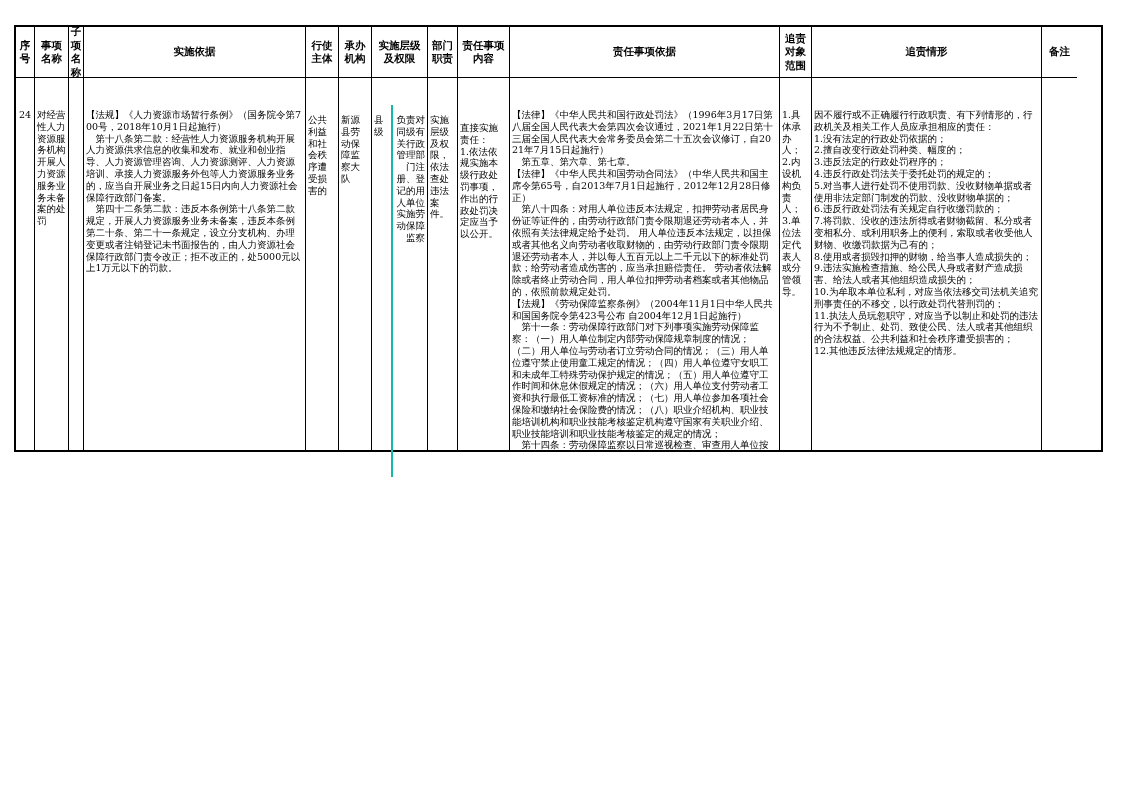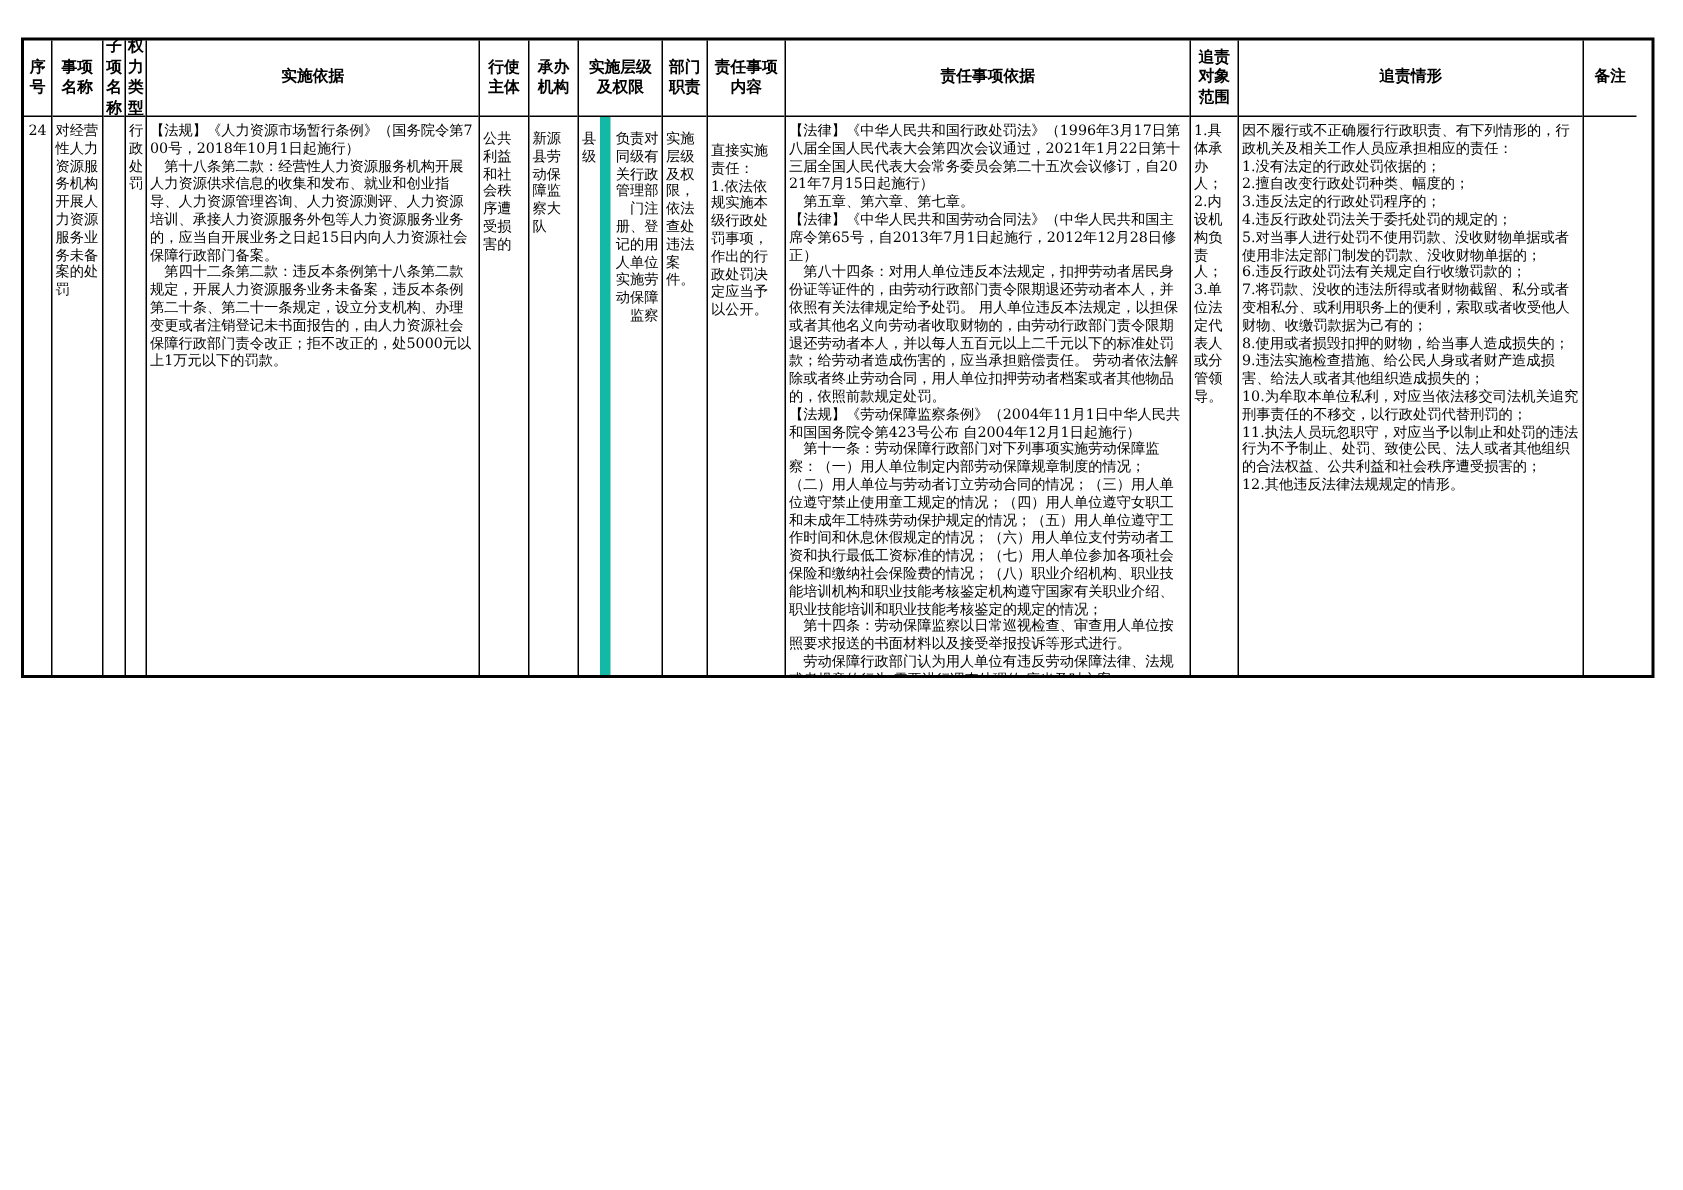--- a/index.html
+++ b/index.html
@@ -28,27 +28,28 @@
     padding: 0 2px;
     white-space: pre-wrap; word-break: break-all;
   }
   .td {
     flex: 1; min-height: 0;
     font-size: 9.5px; line-height: 11.8px;
     padding: 4px 2px 0 2px;
     white-space: pre-wrap; word-break: break-all;
     overflow: hidden;
     text-align: left;
+    margin-top: 27px;
   }
   .td.center { text-align: center; }
   .td.pt-mid { padding-top: 9px; }
   .td.pt-big { padding-top: 17px; }
   .split { display: flex; flex-direction: row; flex: 1; min-height: 0; }
   .split .td { flex: none; height: 100%; }
-  .sub-l { width: 21px; border-right: 7px solid #14b8a6; }
+  .sub-l { width: 21px; border-right: 2px solid #14b8a6; }
   .sub-r { width: 34px; text-align: right; }
   
   .w-seq { width: 19px; }
   .w-item { width: 34px; }
   .w-sub { width: 15px; }
   .w-power { width: 14px; }
   .w-basis { width: 222px; }
   .w-subject { width: 33px; }
   .w-org { width: 33px; }
   .w-level { width: 56px; }
@@ -73,24 +74,20 @@
     <div class="col w-item">
       <div class="th">事项名称</div>
       <div class="td">对经营性人力资源服务机构开展人力资源服务业务未备案的处罚</div>
     </div>
 
     <div class="col w-sub">
       <div class="th">子项名称</div>
       <div class="td"></div>
     </div>
 
-    <div class="col w-power">
-      <div class="th">权力类型</div>
-      <div class="td">行政处罚</div>
-    </div>
 
     <div class="col w-basis">
       <div class="th">实施依据</div>
       <div class="td">【法规】《人力资源市场暂行条例》（国务院令第700号，2018年10月1日起施行）
 　第十八条第二款：经营性人力资源服务机构开展人力资源供求信息的收集和发布、就业和创业指导、人力资源管理咨询、人力资源测评、人力资源培训、承接人力资源服务外包等人力资源服务业务的，应当自开展业务之日起15日内向人力资源社会保障行政部门备案。
 　第四十二条第二款：违反本条例第十八条第二款规定，开展人力资源服务业务未备案，违反本条例第二十条、第二十一条规定，设立分支机构、办理变更或者注销登记未书面报告的，由人力资源社会保障行政部门责令改正；拒不改正的，处5000元以上1万元以下的罚款。</div>
     </div>
 
     <div class="col w-subject">
       <div class="th">行使主体</div>

